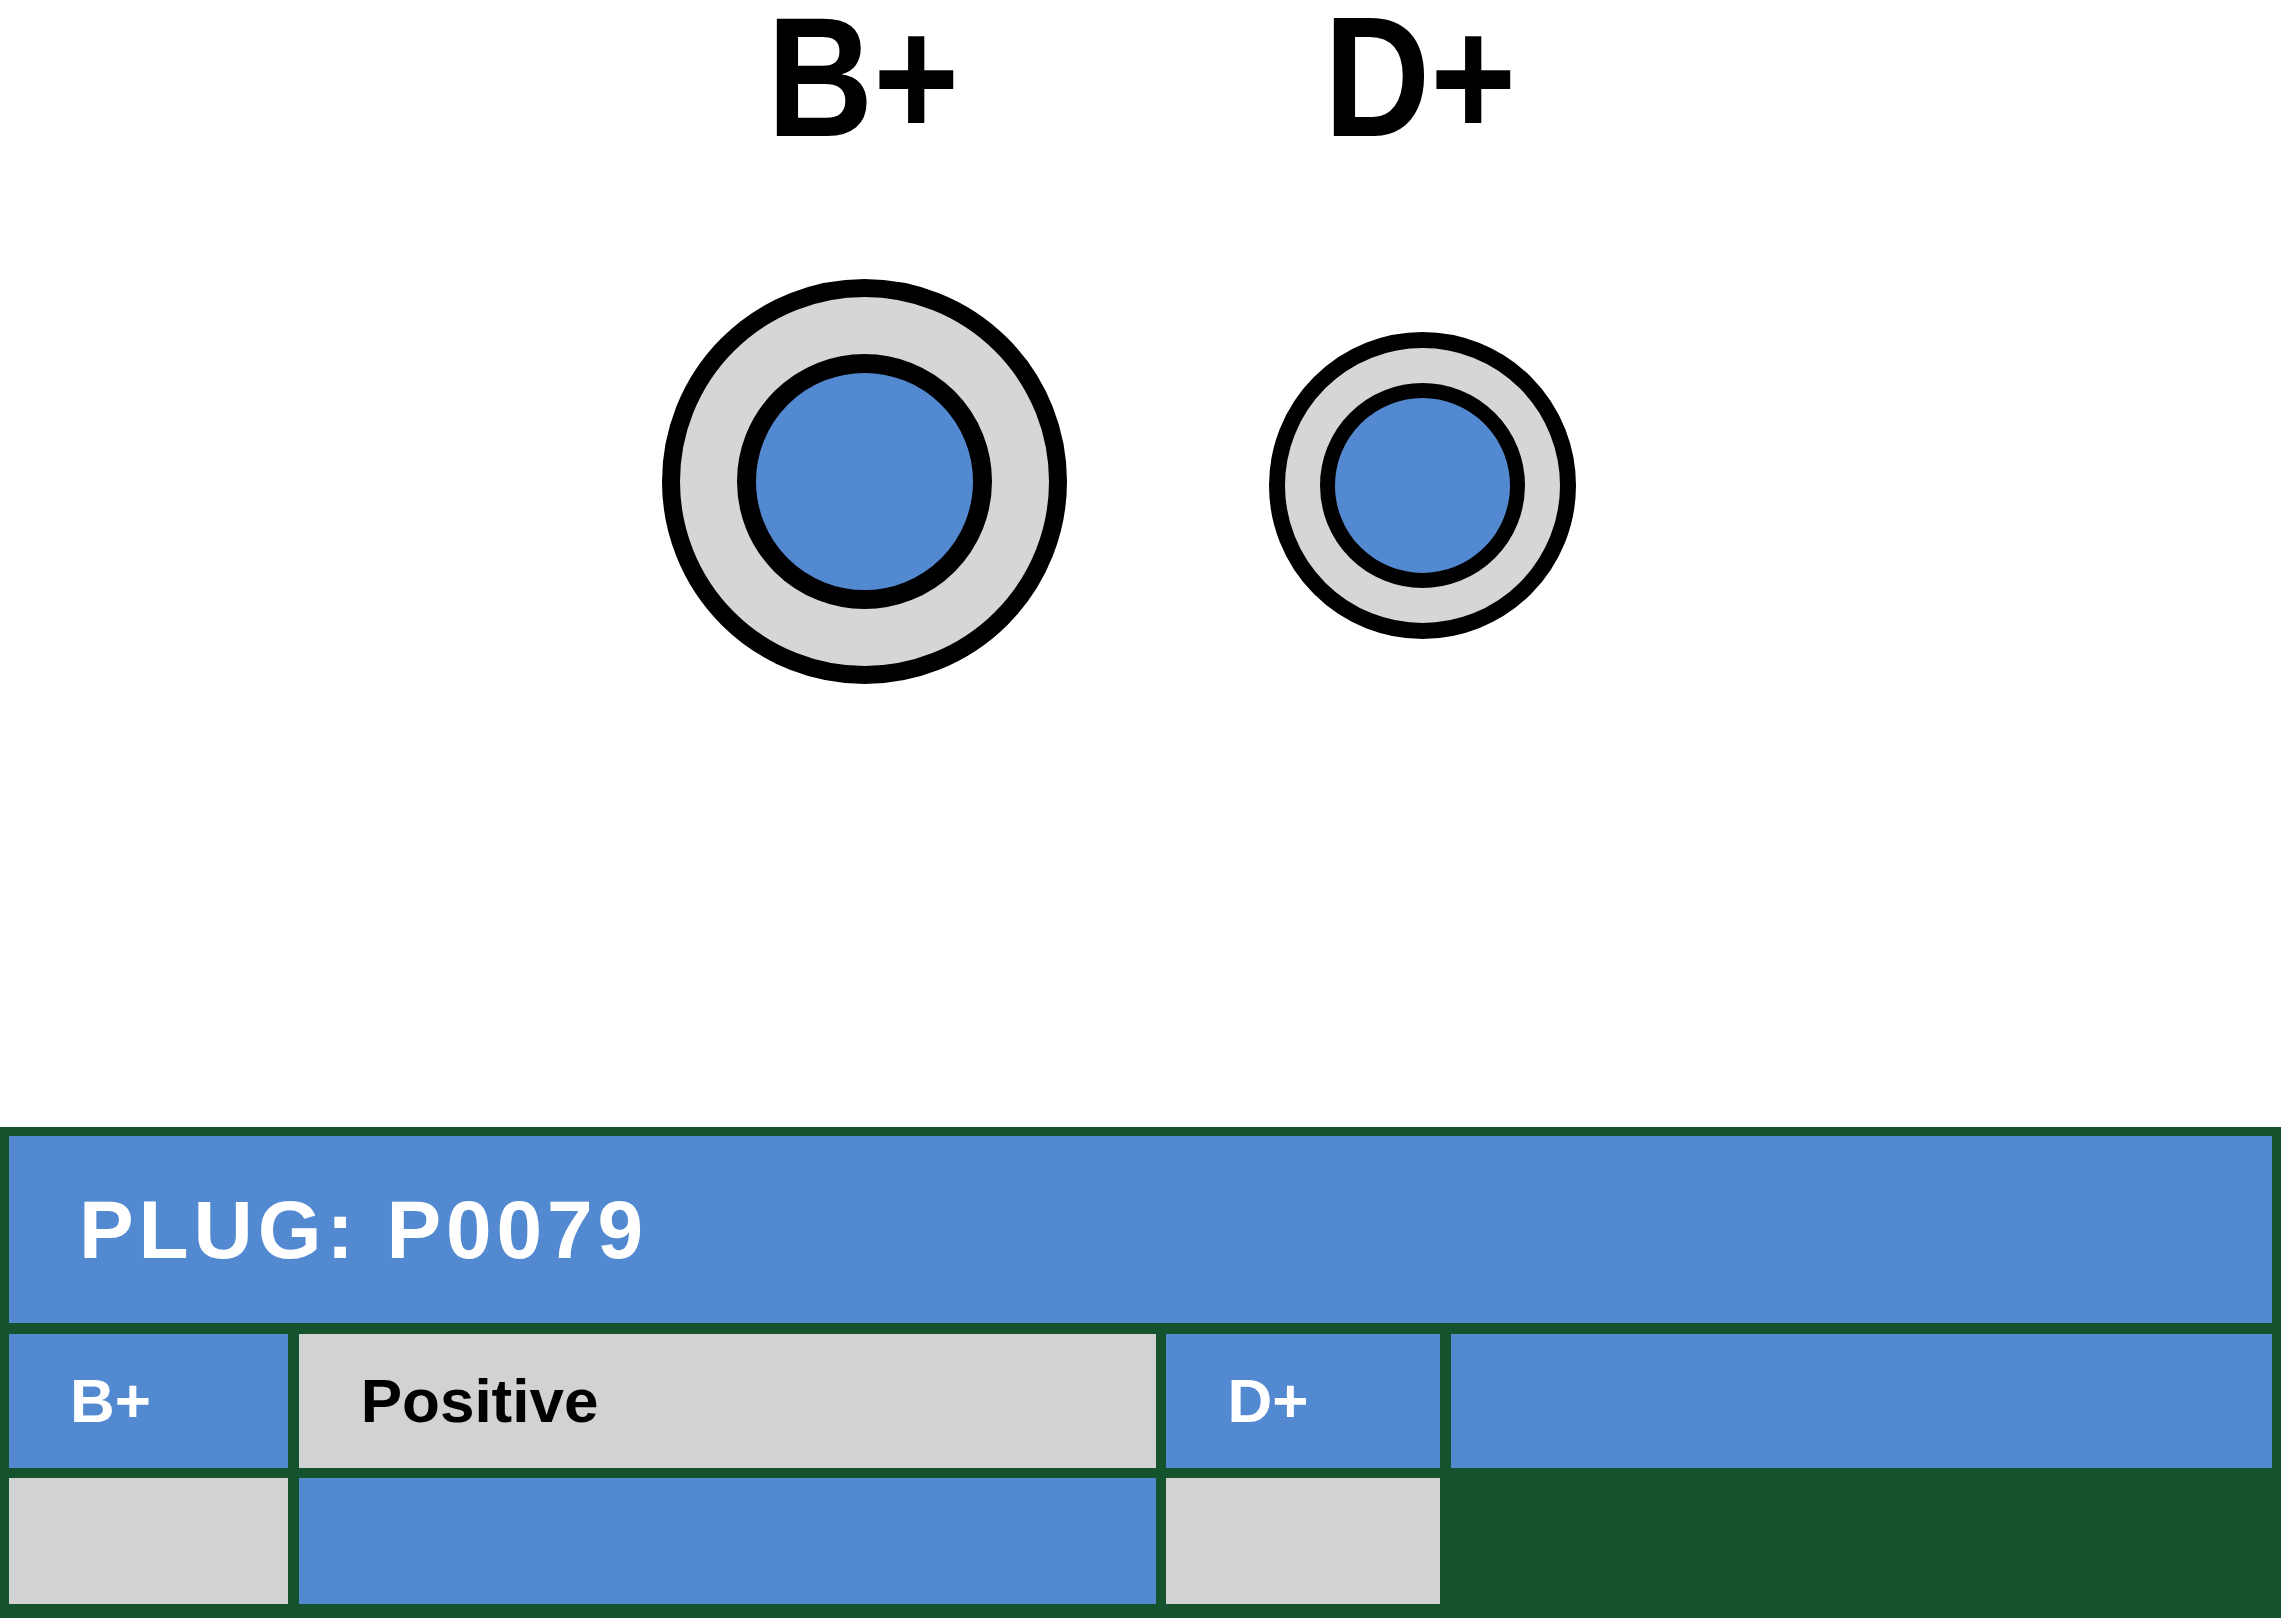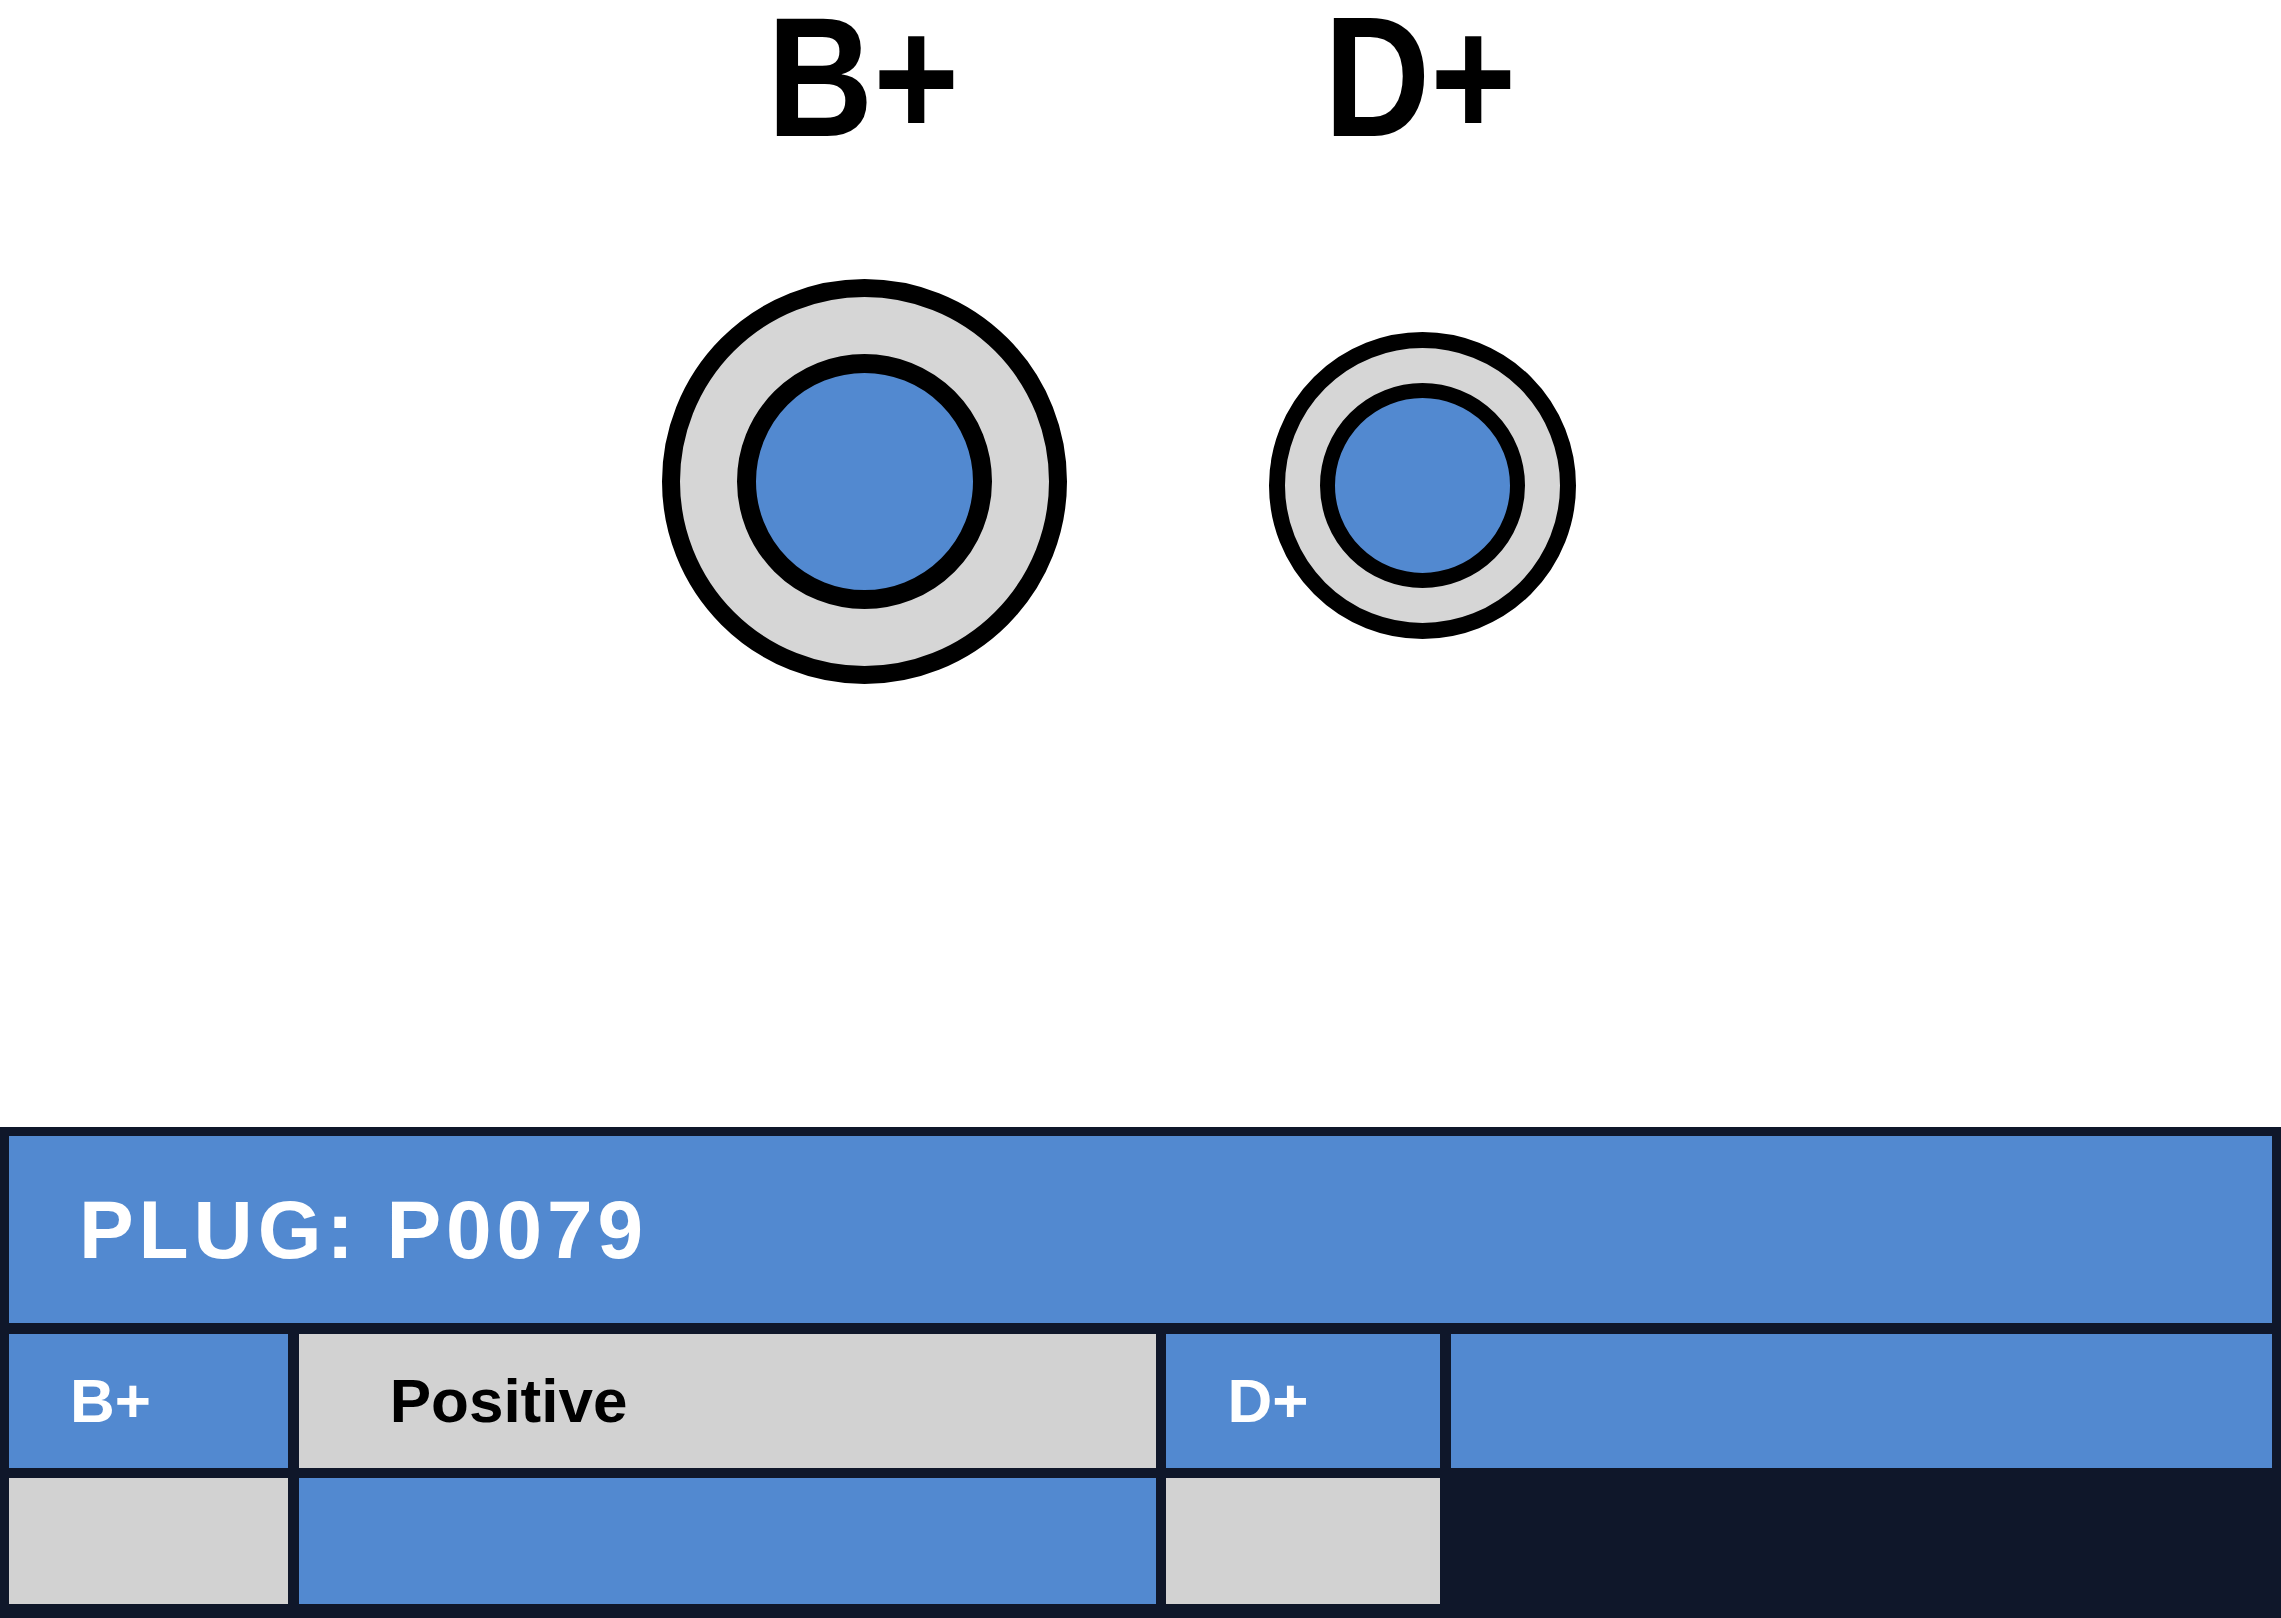--- a/index.html
+++ b/index.html
@@ -70,21 +70,21 @@
     width: 205px; height: 205px;
     border-width: 15px;
   }
 
   
   #plug-table {
     position: absolute;
     left: 0; top: 1127px;
     width: 2281px; height: 491px;
     box-sizing: border-box;
-    background: #0f172a;
+    background: #14532d;
     display: grid;
     grid-template-columns: 279px 857px 274px 1fr;
     grid-template-rows: 187px 134px 1fr;
     gap: 10.7px;
     padding: 9px 9px 14.3px 9px;
   }
   .tbl-header {
     grid-column: 1 / -1;
     background: #5289d0;
     color: #ffffff;
@@ -103,21 +103,21 @@
     line-height: 1;
   }
   .cell-pin {
     background: #5289d0;
     color: #ffffff;
     padding-left: 61px;
   }
   .cell-desc {
     background: #d2d2d2;
     color: #000000;
-    padding-left: 91px;
+    padding-left: 62px;
   }
 </style>
 </head>
 <body>
 
 <div id="canvas">
 
   <div id="label-bplus" class="terminal-label">
     <span class="squeeze">B+</span>
   </div>

